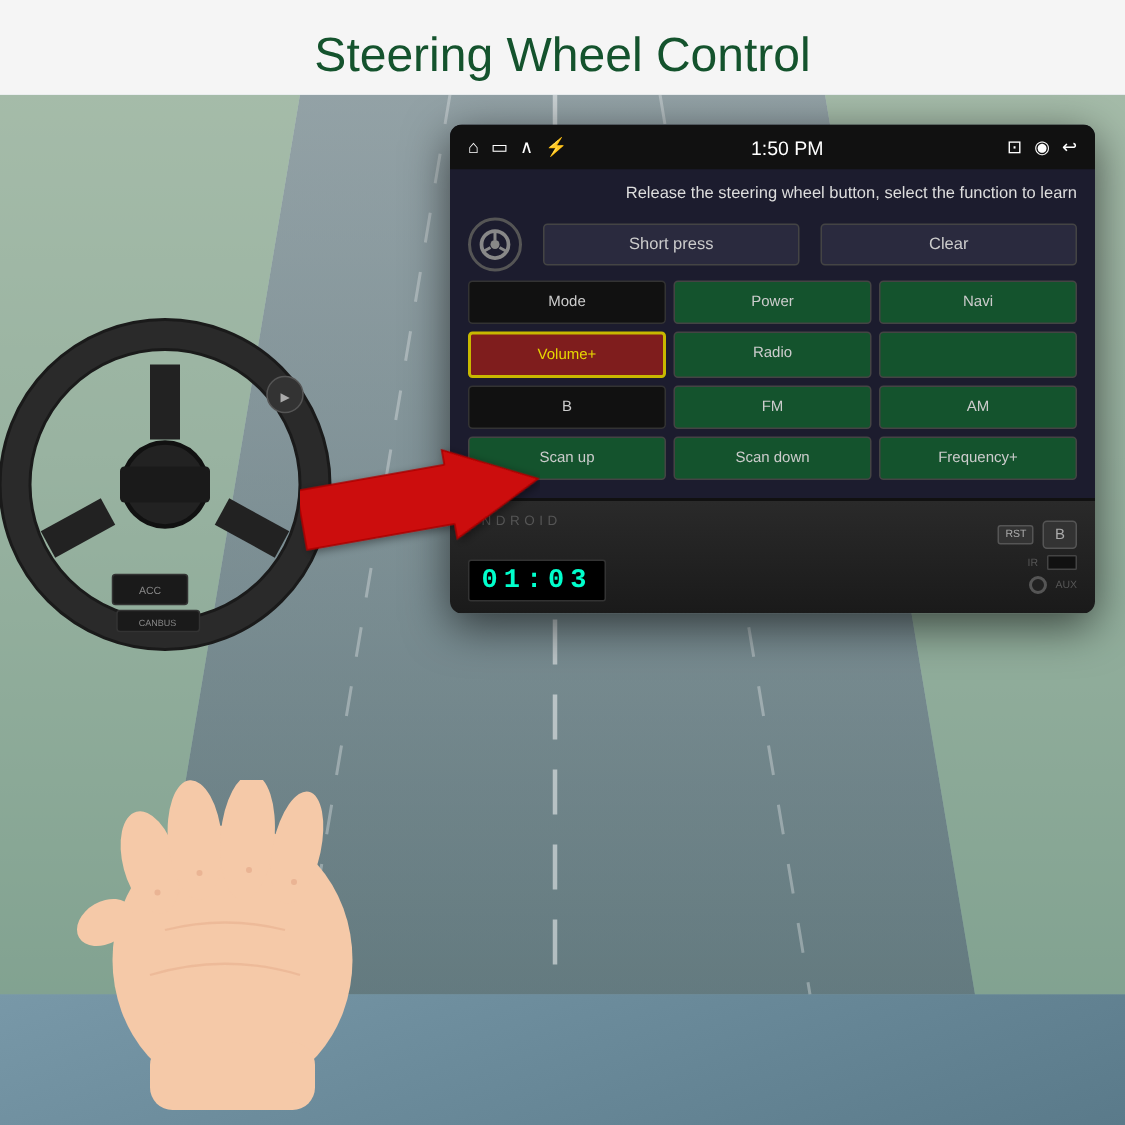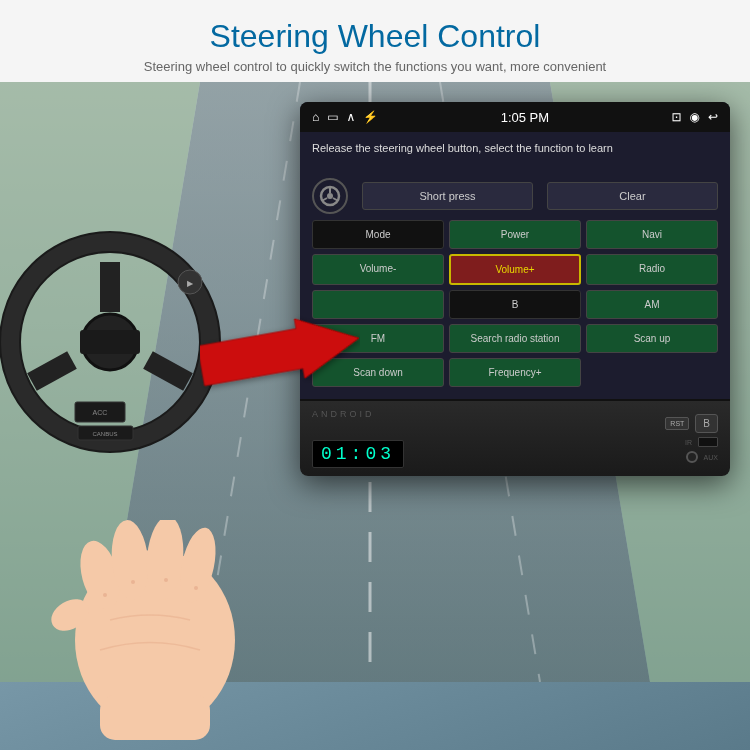--- a/index.html
+++ b/index.html
@@ -27,21 +27,21 @@
       text-align: center;
       padding: 18px 20px 8px;
       background: #f5f5f5;
       position: relative;
       z-index: 10;
     }
 
     .main-title {
       font-size: 32px;
       font-weight: 400;
-      color: #0369a1;
+      color: #14532d;
       letter-spacing: 0;
     }
 
     .sub-title {
       font-size: 13px;
       color: #666;
       margin-top: 4px;
     }
 
     
@@ -113,22 +113,22 @@
 
     
     .screen-content {
       background: #1c1c2e;
       padding: 10px 12px 12px;
     }
 
     .instruction-text {
       color: #ddd;
       font-size: 11px;
-      text-align: left;
-      margin-bottom: 24px;
+      text-align: right;
+      margin-bottom: 10px;
     }
 
     
     .top-button-row {
       display: flex;
       gap: 14px;
       margin-bottom: 6px;
       align-items: center;
     }
 
@@ -210,20 +210,21 @@
 
     .led-display {
       background: #000;
       border: 1px solid #333;
       padding: 3px 8px;
       font-family: 'Courier New', monospace;
       color: #00ffcc;
       font-size: 18px;
       letter-spacing: 4px;
       border-radius: 2px;
+      font-weight: bold;
     }
 
     .unit-right {
       display: flex;
       flex-direction: column;
       align-items: flex-end;
       gap: 4px;
     }
 
     .unit-controls {
@@ -299,21 +300,20 @@
       z-index: 9;
     }
   </style>
 </head>
 <body>
 
 <div class="page-wrapper">
 
   <div class="header-section">
     <div class="main-title">Steering Wheel Control</div>
-    <div class="sub-title">Steering wheel control to quickly switch the functions you want, more convenient</div>
   </div>
 
   <div class="scene-container">
 
     <div class="road-bg">
       <svg width="750" height="600" viewBox="0 0 750 600">
 
         <defs>
           <linearGradient id="skyGrad" x1="0%" y1="0%" x2="0%" y2="100%">
             <stop offset="0%" style="stop-color:#d0dde8;stop-opacity:1"></stop>
@@ -399,21 +399,21 @@
 
       <div class="screen">
 
         <div class="status-bar">
           <div class="status-icons">
             <span class="status-icon">⌂</span>
             <span class="status-icon">▭</span>
             <span class="status-icon">∧</span>
             <span class="status-icon">⚡</span>
           </div>
-          <div class="status-time">1:05 PM</div>
+          <div class="status-time">1:50 PM</div>
           <div class="status-right">
             <span class="status-icon">⊡</span>
             <span class="status-icon">◉</span>
             <span class="status-icon">↩</span>
           </div>
         </div>
 
         <div class="screen-content">
 
           <div class="instruction-text">Release the steering wheel button, select the function to learn</div>
@@ -431,29 +431,27 @@
             </div>
             <div class="screen-btn">Short press</div>
             <div class="screen-btn">Clear</div>
           </div>
 
           <div class="btn-grid">
             <div class="grid-btn dark">Mode</div>
             <div class="grid-btn">Power</div>
             <div class="grid-btn">Navi</div>
 
-            <div class="grid-btn">Volume-</div>
             <div class="grid-btn active">Volume+</div>
             <div class="grid-btn">Radio</div>
             <div class="grid-btn"></div>
 
             <div class="grid-btn dark">B</div>
+            <div class="grid-btn">FM</div>
             <div class="grid-btn">AM</div>
-            <div class="grid-btn">FM</div>
-            <div class="grid-btn">Search radio station</div>
 
             <div class="grid-btn">Scan up</div>
             <div class="grid-btn">Scan down</div>
             <div class="grid-btn">Frequency+</div>
           </div>
 
         </div>
       </div>
 
       <div class="player-unit">

